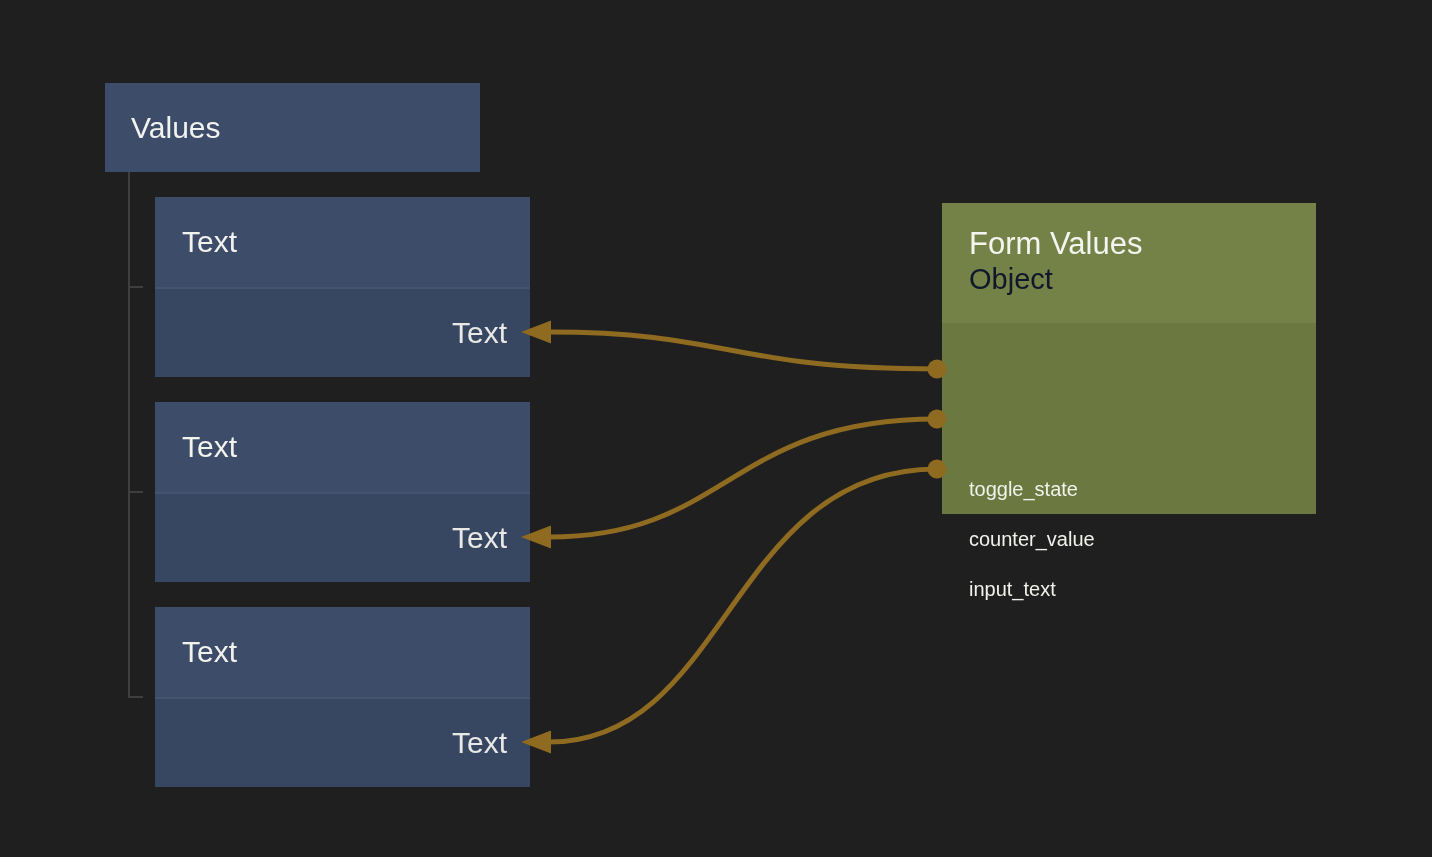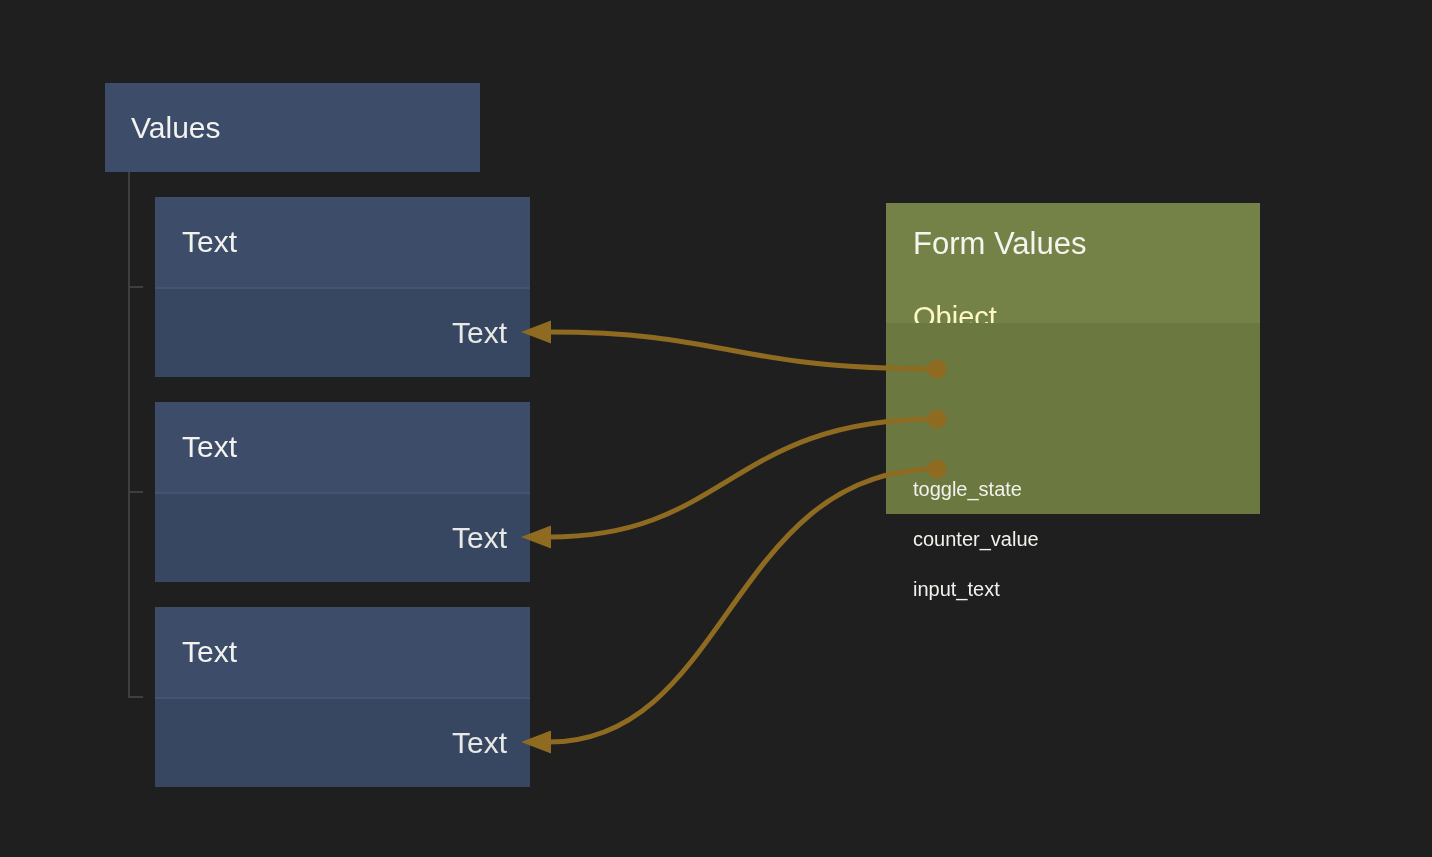--- a/index.html
+++ b/index.html
@@ -60,34 +60,34 @@
     border-top: 2px solid #45546e;
     display: flex; align-items: center; justify-content: flex-end;
     padding-right: 23px;
   }
   .text-node .tn-body .port-label {
     color: #e8e9e6; font-size: 30px; line-height: 1;
   }
 
   
   .form-node {
-    left: 886px; top: 203px;
+    left: 942px; top: 203px;
     width: 374px; height: 311px;
     display: flex; flex-direction: column;
   }
   .form-node .fn-header {
     height: 120px;
     background: #748248;
     padding: 24px 0 0 27px;
   }
   .form-node .fn-header .title {
     color: #f5f5ef; font-size: 31px; line-height: 1.12;
   }
   .form-node .fn-header .subtitle {
-    color: #fef9c3; font-size: 29px; line-height: 1.2; margin-top: 38px;
+    color: #0f172a; font-size: 29px; line-height: 1.2;
   }
   .form-node .fn-body {
     flex: 1;
     background: #6b7940;
     position: relative;
   }
   .fn-field {
     position: absolute;
     left: 27px;
     height: 32px;

